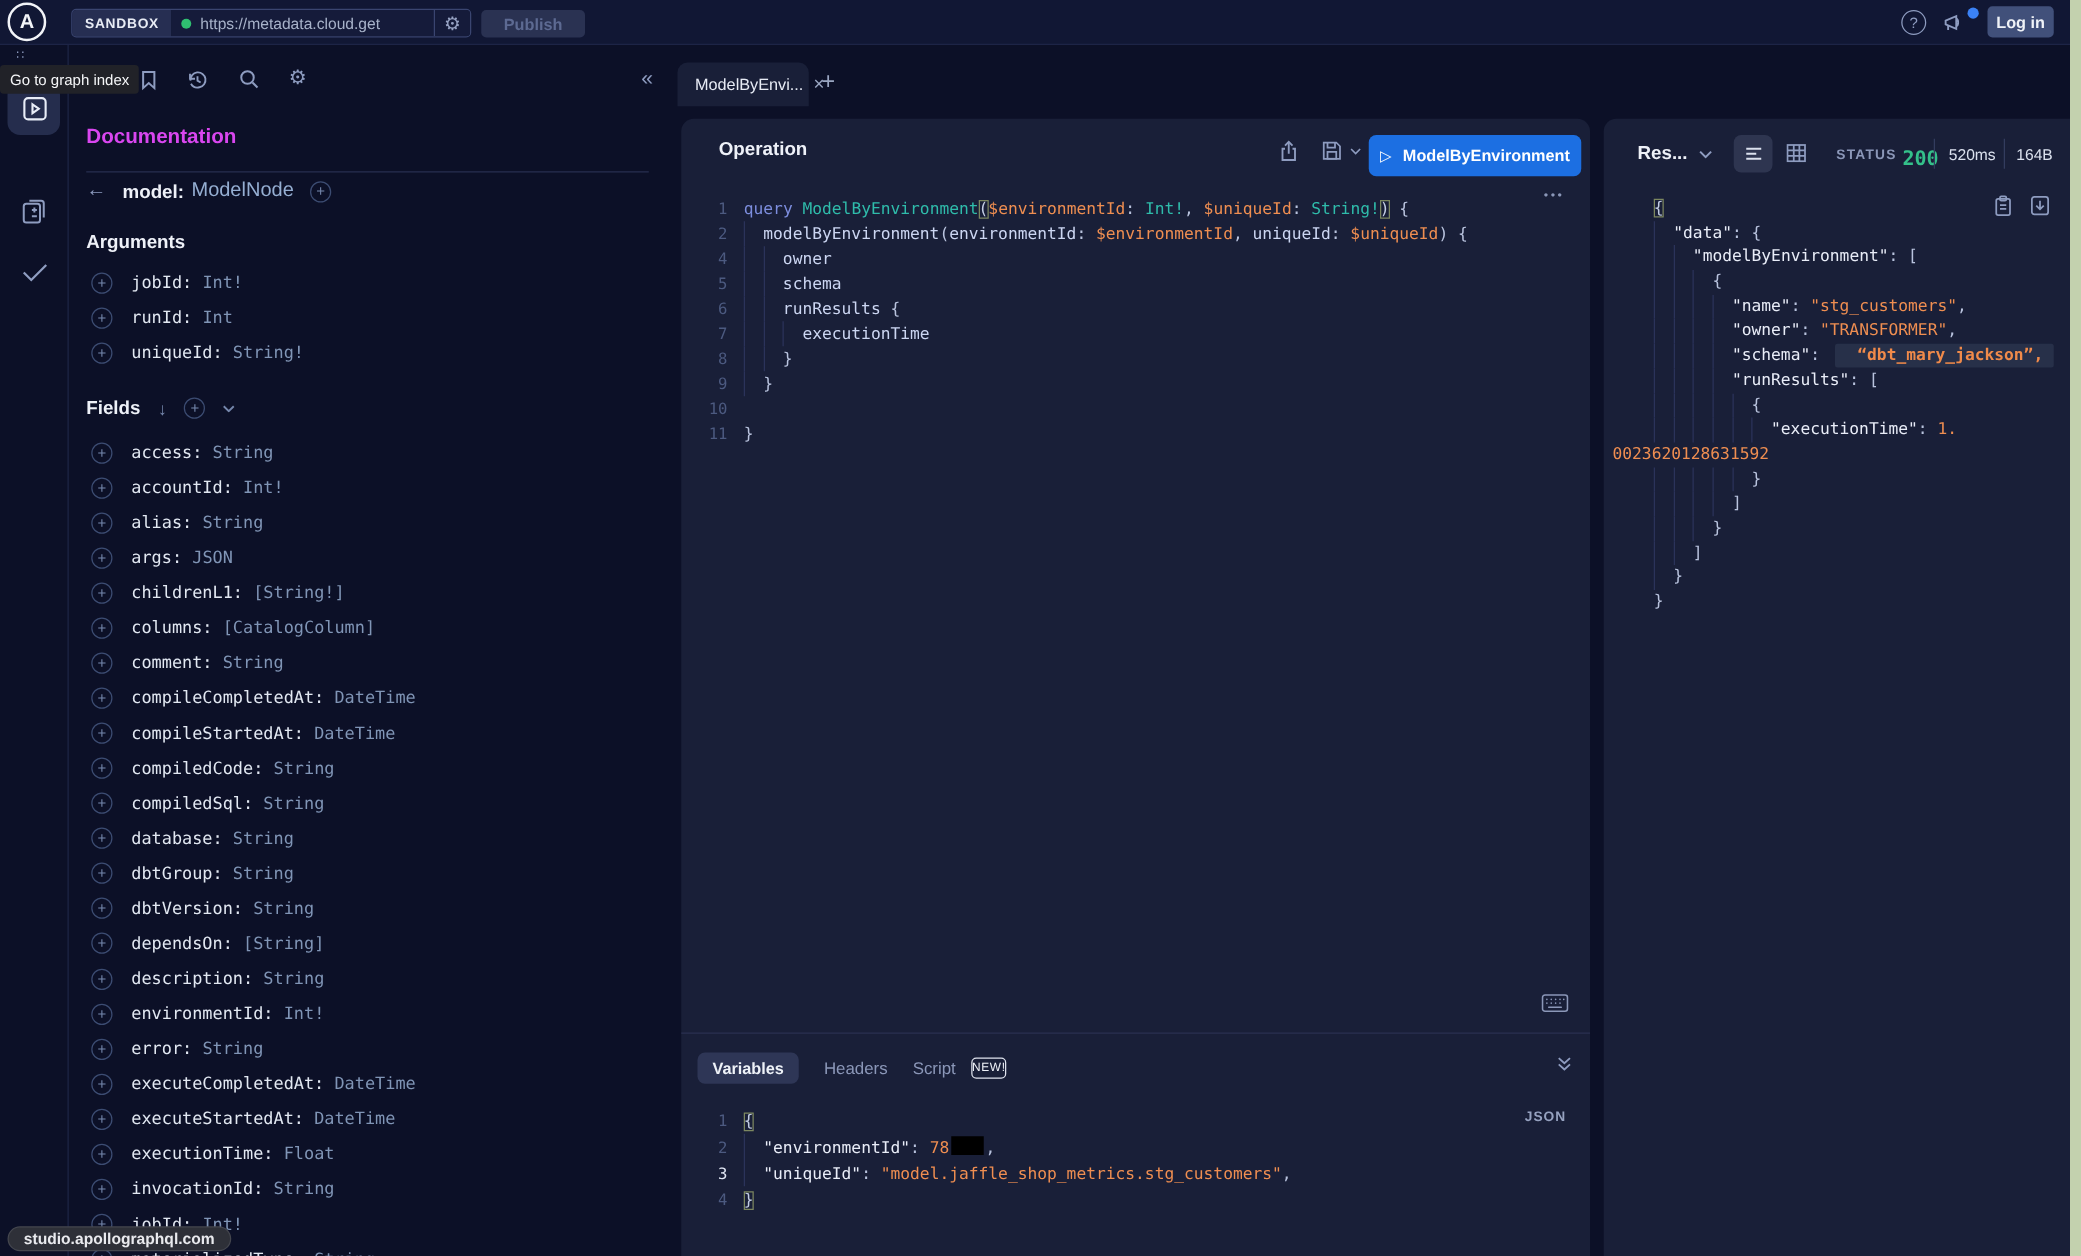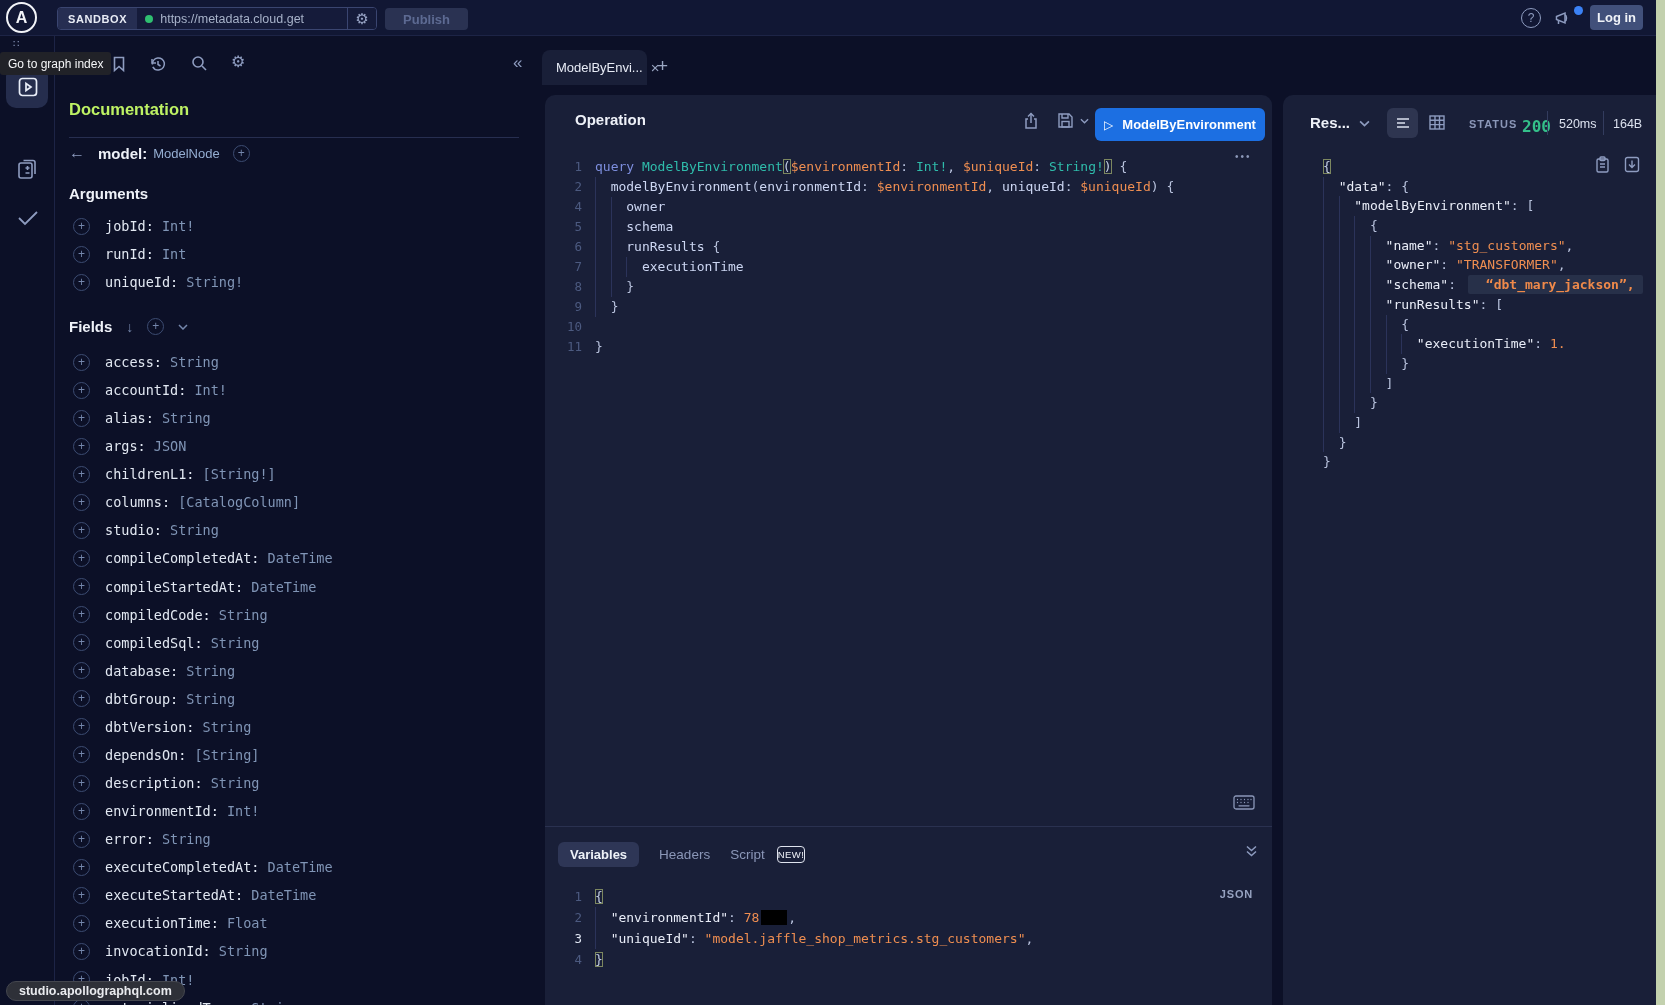--- a/index.html
+++ b/index.html
@@ -35,26 +35,26 @@
   
   #tooltip-graph { left:0; top:52px; height:23px; background:#212228; border-radius:3px; color:#f5f6f8; font-size:12px;
                    display:flex; align-items:center; padding:0 8px; z-index:30; }
   #status-pill { left:6px; top:981px; background:#2e3038; border:1px solid #44464e; border-radius:11px; color:#e9eaee;
                  font-size:12.5px; font-weight:bold; padding:2px 12px; z-index:30; }
 
   
   #docs { left:55px; top:36px; width:480px; height:969px; }
   .doc-toolbar-icon { position:absolute; top:19px; color:#8e9cc0; }
   #collapse-left { left:458px; top:17px; color:#8e9cc0; font-size:17px; }
-  #docs-title { left:14px; top:64px; font-size:16.5px; font-weight:bold; color:#bef264; }
+  #docs-title { left:14px; top:64px; font-size:16.5px; font-weight:bold; color:#d946ef; }
   #docs-divider { left:14px; top:101px; width:450px; height:1px; background:#272e50; }
   #model-row { left:14px; top:104px; height:26px; display:flex; align-items:center; gap:13px; }
   #back-arrow { color:#8e9cc0; font-size:16px; }
   #model-label { font-size:15px; font-weight:bold; color:#eef1f8; }
-  #model-type { font-size:13px; color:#95aed2; margin-left:-7px; }
+  #model-type { font-size:16px; color:#95aed2; margin-left:-7px; }
   #args-title { left:14px; top:149px; font-size:15px; font-weight:bold; color:#eef1f8; }
   #fields-title-row { left:14px; top:282px; display:flex; align-items:center; gap:14px; }
   #fields-title-row .h { font-size:15px; font-weight:bold; color:#eef1f8; }
   #sort-icon { color:#7587ac; font-size:14px; }
   .doc-row { position:absolute; left:0; height:28px; display:flex; align-items:center; padding-left:18px;
              font-family:"DejaVu Sans Mono", monospace; font-size:13.5px; }
   .plus-circle { width:17px; height:17px; border:1px solid #3c4c72; border-radius:50%; color:#7587ac; font-size:12px;
                  line-height:14px; text-align:center; flex:0 0 auto; font-family:"Liberation Sans", sans-serif; }
   .doc-row .fname { color:#e2e8f2; margin-left:15px; white-space:pre; }
   .doc-row .ftype { color:#8095b6; white-space:pre; }
@@ -269,21 +269,21 @@
         <span class="fname">childrenL1: </span>
         <span class="ftype">[String!]</span>
       </div>
       <div class="doc-row" style="top: 452.35px;">
         <span class="plus-circle">+</span>
         <span class="fname">columns: </span>
         <span class="ftype">[CatalogColumn]</span>
       </div>
       <div class="doc-row" style="top: 480.42px;">
         <span class="plus-circle">+</span>
-        <span class="fname">studio: </span>
+        <span class="fname">comment: </span>
         <span class="ftype">String</span>
       </div>
       <div class="doc-row" style="top: 508.49px;">
         <span class="plus-circle">+</span>
         <span class="fname">compileCompletedAt: </span>
         <span class="ftype">DateTime</span>
       </div>
       <div class="doc-row" style="top: 536.56px;">
         <span class="plus-circle">+</span>
         <span class="fname">compileStartedAt: </span>
@@ -484,20 +484,21 @@
       <div class="cl"><span class="tk-bm">{</span></div>
       <div class="cl"><span class="g"></span><span class="tk-key">"data"</span><span class="tk-punc">: {</span></div>
       <div class="cl"><span class="g"></span><span class="g"></span><span class="tk-key">"modelByEnvironment"</span><span class="tk-punc">: [</span></div>
       <div class="cl"><span class="g"></span><span class="g"></span><span class="g"></span><span class="tk-punc">{</span></div>
       <div class="cl"><span class="g"></span><span class="g"></span><span class="g"></span><span class="g"></span><span class="tk-key">"name"</span><span class="tk-punc">: </span><span class="tk-str">"stg_customers"</span><span class="tk-punc">,</span></div>
       <div class="cl"><span class="g"></span><span class="g"></span><span class="g"></span><span class="g"></span><span class="tk-key">"owner"</span><span class="tk-punc">: </span><span class="tk-str">"TRANSFORMER"</span><span class="tk-punc">,</span></div>
       <div class="cl"><span class="g"></span><span class="g"></span><span class="g"></span><span class="g"></span><span class="tk-key">"schema"</span><span class="tk-punc">: </span><span class="tk-annot">“dbt_mary_jackson”,</span></div>
       <div class="cl"><span class="g"></span><span class="g"></span><span class="g"></span><span class="g"></span><span class="tk-key">"runResults"</span><span class="tk-punc">: [</span></div>
       <div class="cl"><span class="g"></span><span class="g"></span><span class="g"></span><span class="g"></span><span class="g"></span><span class="tk-punc">{</span></div>
       <div class="cl"><span class="g"></span><span class="g"></span><span class="g"></span><span class="g"></span><span class="g"></span><span class="g"></span><span class="tk-key">"executionTime"</span><span class="tk-punc">: </span><span class="tk-num">1.</span></div>
+      <div class="cl wrapline"><span class="tk-num">0023620128631592</span></div>
       <div class="cl"><span class="g"></span><span class="g"></span><span class="g"></span><span class="g"></span><span class="g"></span><span class="tk-punc">}</span></div>
       <div class="cl"><span class="g"></span><span class="g"></span><span class="g"></span><span class="g"></span><span class="tk-punc">]</span></div>
       <div class="cl"><span class="g"></span><span class="g"></span><span class="g"></span><span class="tk-punc">}</span></div>
       <div class="cl"><span class="g"></span><span class="g"></span><span class="tk-punc">]</span></div>
       <div class="cl"><span class="g"></span><span class="tk-punc">}</span></div>
       <div class="cl"><span class="tk-punc">}</span></div>
     </div>
 </div>
 
 <div id="green-strip" class="abs"></div>

